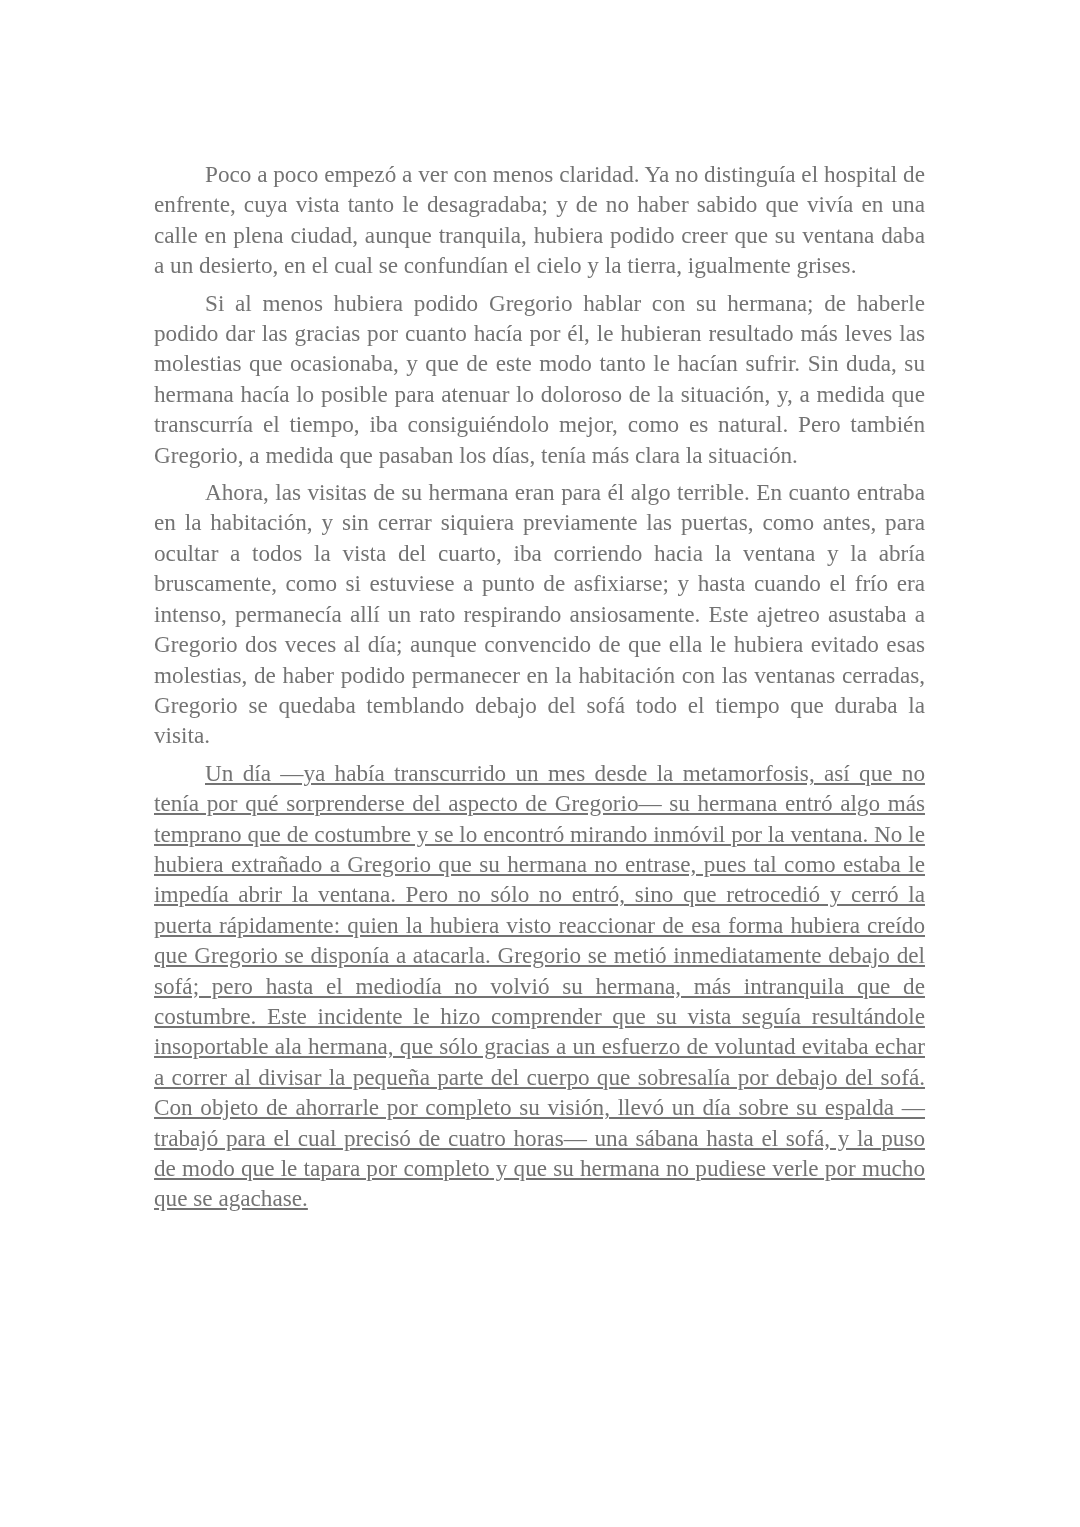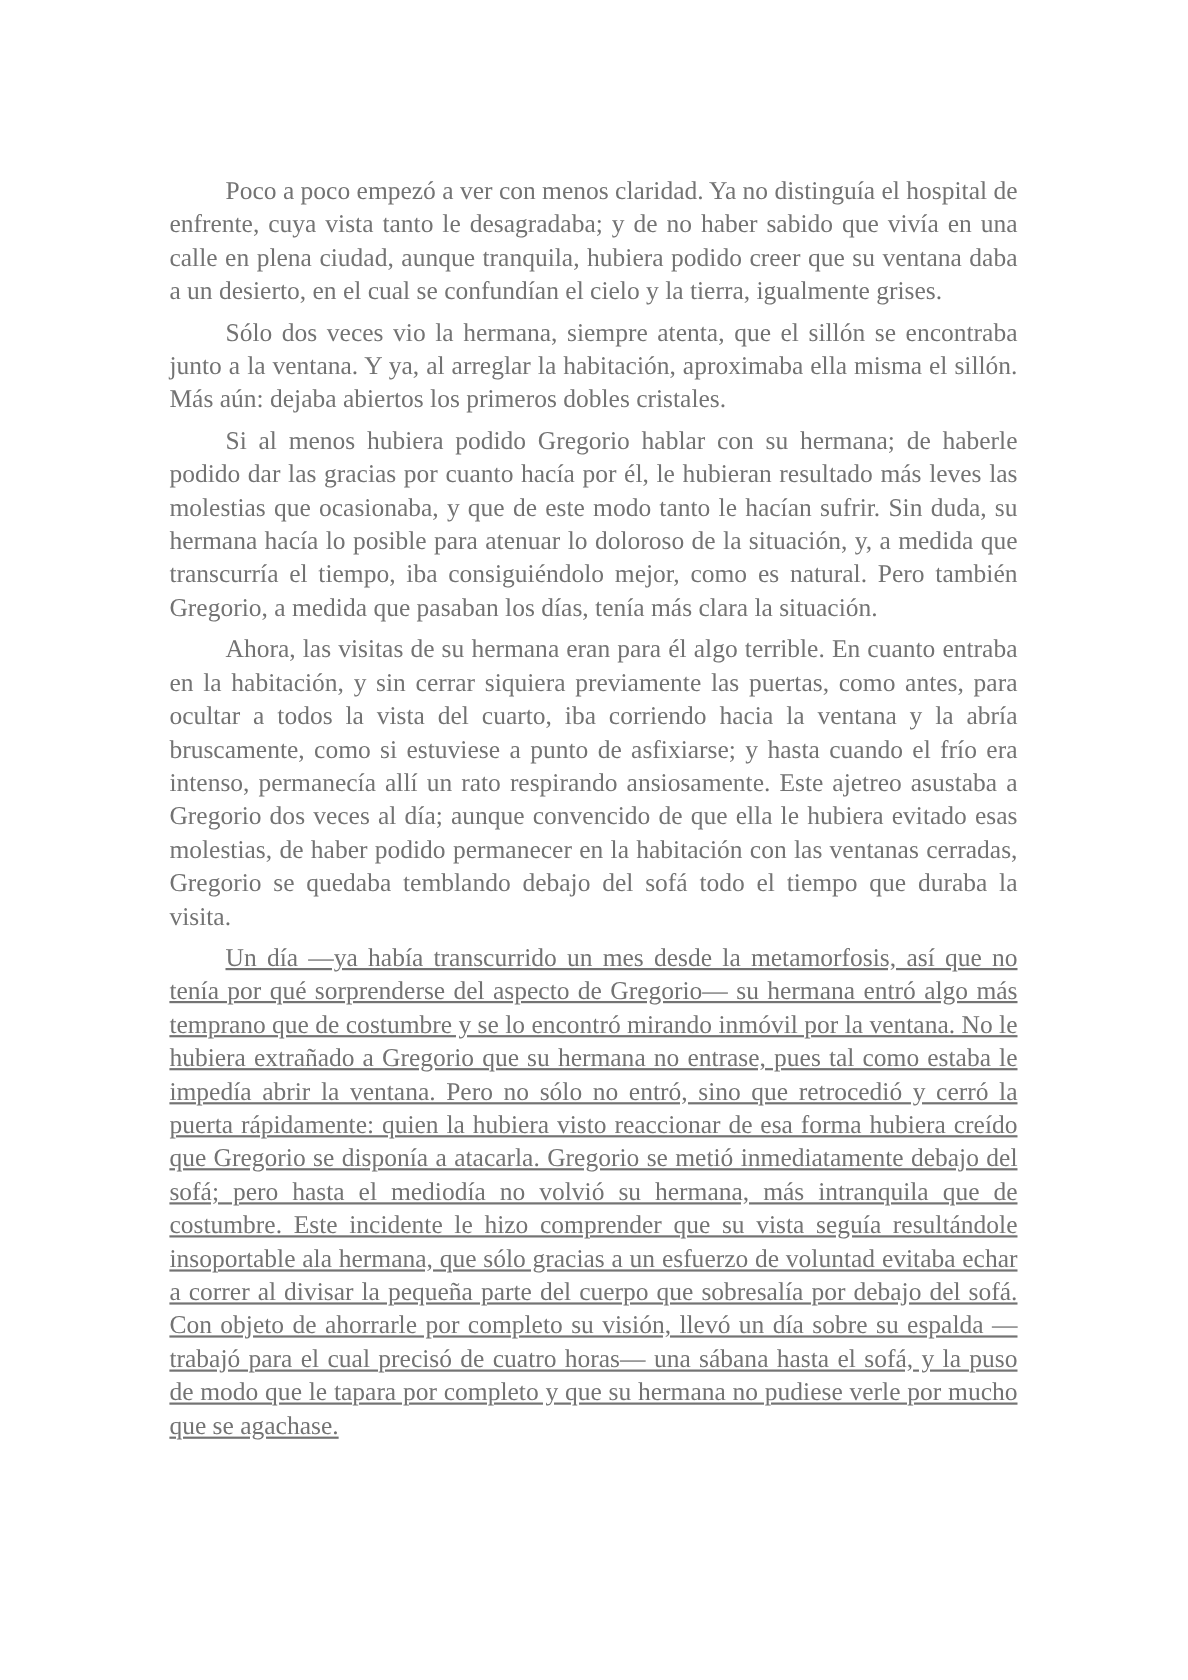--- a/index.html
+++ b/index.html
@@ -33,17 +33,16 @@
     .page p:last-child {
       margin-bottom: 0;
       text-decoration: underline;
     }
   </style>
 </head>
 <body>
 
 <div class="page">
   <p>Poco a poco empezó a ver con menos claridad. Ya no distinguía el hospital de enfrente, cuya vista tanto le desagradaba; y de no haber sabido que vivía en una calle en plena ciudad, aunque tranquila, hubiera podido creer que su ventana daba a un desierto, en el cual se confundían el cielo y la tierra, igualmente grises.</p>
-  <p>Sólo dos veces vio la hermana, siempre atenta, que el sillón se encontraba junto a la ventana. Y ya, al arreglar la habitación, aproximaba ella misma el sillón. Más aún: dejaba abiertos los primeros dobles cristales.</p>
   <p>Si al menos hubiera podido Gregorio hablar con su hermana; de haberle podido dar las gracias por cuanto hacía por él, le hubieran resultado más leves las molestias que ocasionaba, y que de este modo tanto le hacían sufrir. Sin duda, su hermana hacía lo posible para atenuar lo doloroso de la situación, y, a medida que transcurría el tiempo, iba consiguiéndolo mejor, como es natural. Pero también Gregorio, a medida que pasaban los días, tenía más clara la situación.</p>
   <p>Ahora, las visitas de su hermana eran para él algo terrible. En cuanto entraba en la habitación, y sin cerrar siquiera previamente las puertas, como antes, para ocultar a todos la vista del cuarto, iba corriendo hacia la ventana y la abría bruscamente, como si estuviese a punto de asfixiarse; y hasta cuando el frío era intenso, permanecía allí un rato respirando ansiosamente. Este ajetreo asustaba a Gregorio dos veces al día; aunque convencido de que ella le hubiera evitado esas molestias, de haber podido permanecer en la habitación con las ventanas cerradas, Gregorio se quedaba temblando debajo del sofá todo el tiempo que duraba la visita.</p>
   <p>Un día —ya había transcurrido un mes desde la metamorfosis, así que no tenía por qué sorprenderse del aspecto de Gregorio— su hermana entró algo más temprano que de costumbre y se lo encontró mirando inmóvil por la ventana. No le hubiera extrañado a Gregorio que su hermana no entrase, pues tal como estaba le impedía abrir la ventana. Pero no sólo no entró, sino que retrocedió y cerró la puerta rápidamente: quien la hubiera visto reaccionar de esa forma hubiera creído que Gregorio se disponía a atacarla. Gregorio se metió inmediatamente debajo del sofá; pero hasta el mediodía no volvió su hermana, más intranquila que de costumbre. Este incidente le hizo comprender que su vista seguía resultándole insoportable ala hermana, que sólo gracias a un esfuerzo de voluntad evitaba echar a correr al divisar la pequeña parte del cuerpo que sobresalía por debajo del sofá. Con objeto de ahorrarle por completo su visión, llevó un día sobre su espalda —trabajó para el cual precisó de cuatro horas— una sábana hasta el sofá, y la puso de modo que le tapara por completo y que su hermana no pudiese verle por mucho que se agachase.</p>
 </div>
 
 </body></html>

